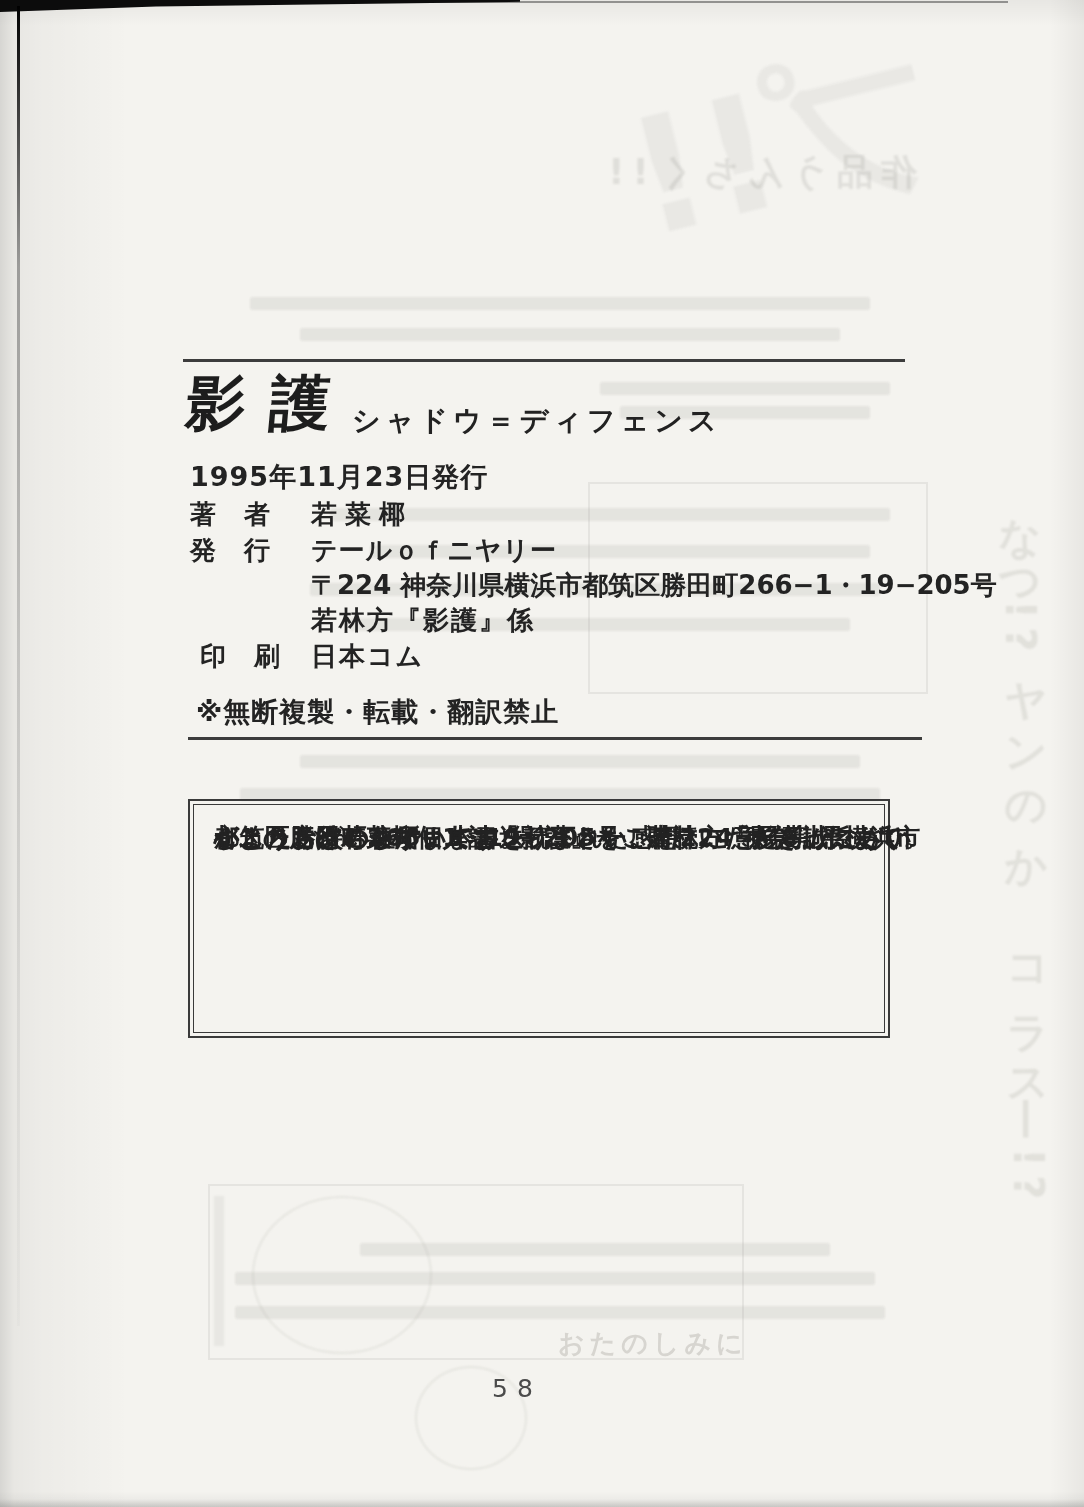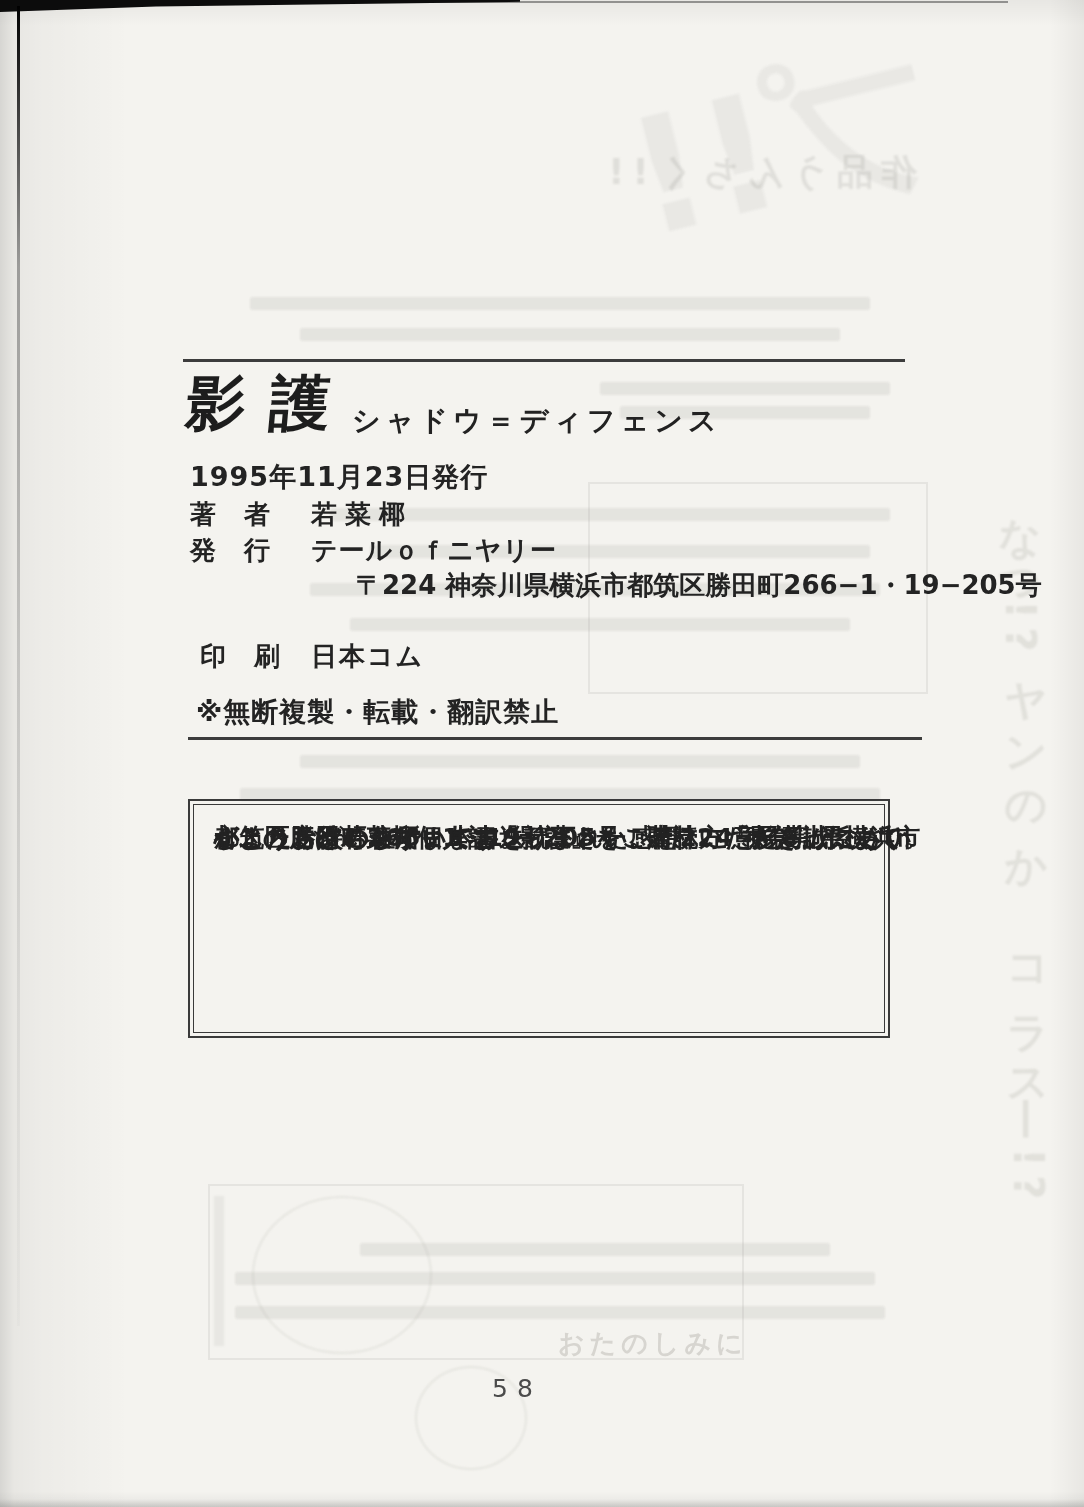--- a/index.html
+++ b/index.html
@@ -38,21 +38,21 @@
     font-size:60px;letter-spacing:24px;color:#1d1d1d;transform:skewX(-5deg);white-space:nowrap;}
   .ruby{left:352px;top:402px;font-size:28px;letter-spacing:5px;font-weight:bold;color:#222;white-space:nowrap;}
 
   
   .c-text{font-size:26px;font-weight:bold;color:#232323;white-space:nowrap;letter-spacing:1px;}
   .date-line{left:190px;top:459px;font-size:27px;}
   .lab-author{left:190px;top:497px;text-align:center;}
   .val-author{left:311px;top:497px;letter-spacing:8px;}
   .lab-pub{left:190px;top:533px;}
   .val-pub{left:311px;top:533px;text-align:center;}
-  .addr1{left:311px;top:568px;letter-spacing:0;margin-left:45px;}
+  .addr1{left:311px;top:568px;letter-spacing:0;}
   .addr2{left:311px;top:603px;letter-spacing:2px;}
   .lab-print{left:200px;top:639px;}
   .val-print{left:311px;top:639px;letter-spacing:2px;font-family:Liberation Mono, monospace;}
   .notice{left:196px;top:694px;font-size:27px;}
 
   
   .msgbox{left:188px;top:799px;width:702px;height:239px;border:2px solid #3a3a3a;padding:3px;background:transparent;}
   .msgbox-inner{position:absolute;left:3px;top:3px;right:3px;bottom:3px;border:1px solid #3a3a3a;
     padding:15px 14px 0 20px;}
   .msg-line{position:static;display:block;font-size:25px;line-height:36px;font-weight:bold;
@@ -122,20 +122,21 @@
   <div class="ruby">シャドウ＝ディフェンス</div>
 
   <div class="c-text date-line">1995年11月23日発行</div>
 
   <div class="c-text lab-author">著　者</div>
   <div class="c-text val-author">若菜椰</div>
 
   <div class="c-text lab-pub">発　行</div>
   <div class="c-text val-pub">テールｏｆニヤリー</div>
   <div class="c-text addr1">〒224 神奈川県横浜市都筑区勝田町266−1・19−205号</div>
+  <div class="c-text addr2">若林方『影護』係</div>
 
   <div class="c-text lab-print">印　刷</div>
   <div class="c-text val-print">日本コム</div>
 
   <div class="c-text notice">※無断複製・転載・翻訳禁止</div>
 
   <div class="rule rule2"></div>
 
   <div class="msgbox">
     <div class="msgbox-inner">

